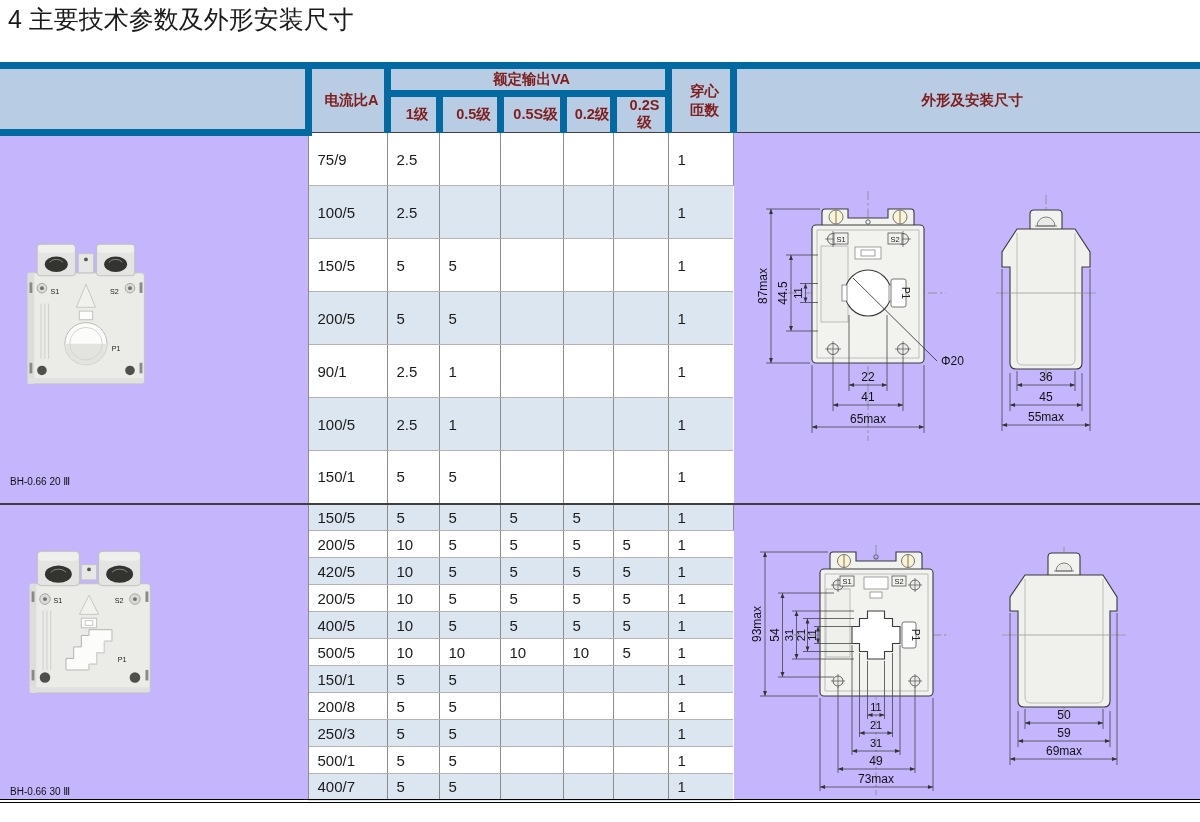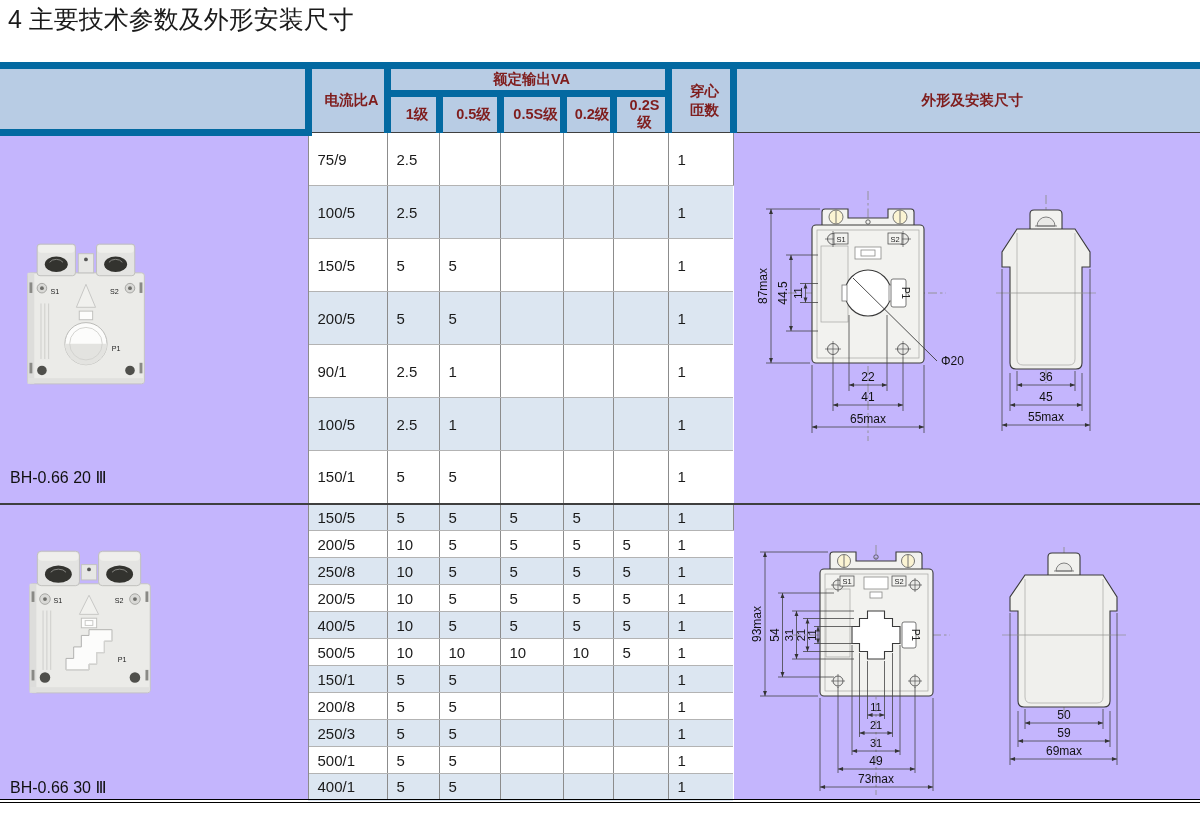--- a/index.html
+++ b/index.html
@@ -19,21 +19,21 @@
            font-size:15px;padding:0 0 0 9px;vertical-align:middle;background:#fff;}
   tbody td:last-child{border-right:none;}
   tbody[data-sec="0"] tr{height:53px;}
   tbody[data-sec="1"] tr{height:27px;}
   tbody[data-sec="1"] tr:first-child td{border-top:2px solid #3f3f3f;}
   td.cell.shaded{background:#dce6f1;}
   td.photo-cell,td.drawing-cell{padding:0;position:relative;background:#c4b5fd;}
   .photo{position:absolute;}
   .photo-1{left:18px;top:102px;width:134px;height:152px;}
   .photo-2{left:22px;top:42px;width:134px;height:152px;}
-  .product-label{position:absolute;left:10px;font-size:16px;color:#111;white-space:nowrap;}
+  .product-label{position:absolute;left:10px;font-size:10px;color:#111;white-space:nowrap;}
   .label-1{bottom:16px;}
   .label-2{bottom:2px;}
   svg.drawing{position:absolute;left:0;top:0;}
   svg text{font-family:"Liberation Sans","DejaVu Sans",sans-serif;}
   .dim-t{font-size:12px;fill:#111;}
   .dim-s{font-size:11px;fill:#111;}
   .tag-t{font-size:7.5px;fill:#222;}
 </style>
 </head>
 <body>
@@ -404,21 +404,21 @@
   <tr>
         <td class="cell">200/5</td>
         <td class="cell">10</td>
         <td class="cell">5</td>
         <td class="cell">5</td>
         <td class="cell">5</td>
         <td class="cell">5</td>
         <td class="cell">1</td>
       </tr>
       <tr>
-        <td class="cell shaded">250/8</td>
+        <td class="cell shaded">420/5</td>
         <td class="cell shaded">10</td>
         <td class="cell shaded">5</td>
         <td class="cell shaded">5</td>
         <td class="cell shaded">5</td>
         <td class="cell shaded">5</td>
         <td class="cell shaded">1</td>
       </tr>
       <tr>
         <td class="cell">200/5</td>
         <td class="cell">10</td>
@@ -476,21 +476,21 @@
       <tr>
         <td class="cell">500/1</td>
         <td class="cell">5</td>
         <td class="cell">5</td>
         <td class="cell"></td>
         <td class="cell"></td>
         <td class="cell"></td>
         <td class="cell">1</td>
       </tr>
       <tr>
-        <td class="cell shaded">400/1</td>
+        <td class="cell shaded">400/7</td>
         <td class="cell shaded">5</td>
         <td class="cell shaded">5</td>
         <td class="cell shaded"></td>
         <td class="cell shaded"></td>
         <td class="cell shaded"></td>
         <td class="cell shaded">1</td>
       </tr>
     </tbody>
 </table>
 

